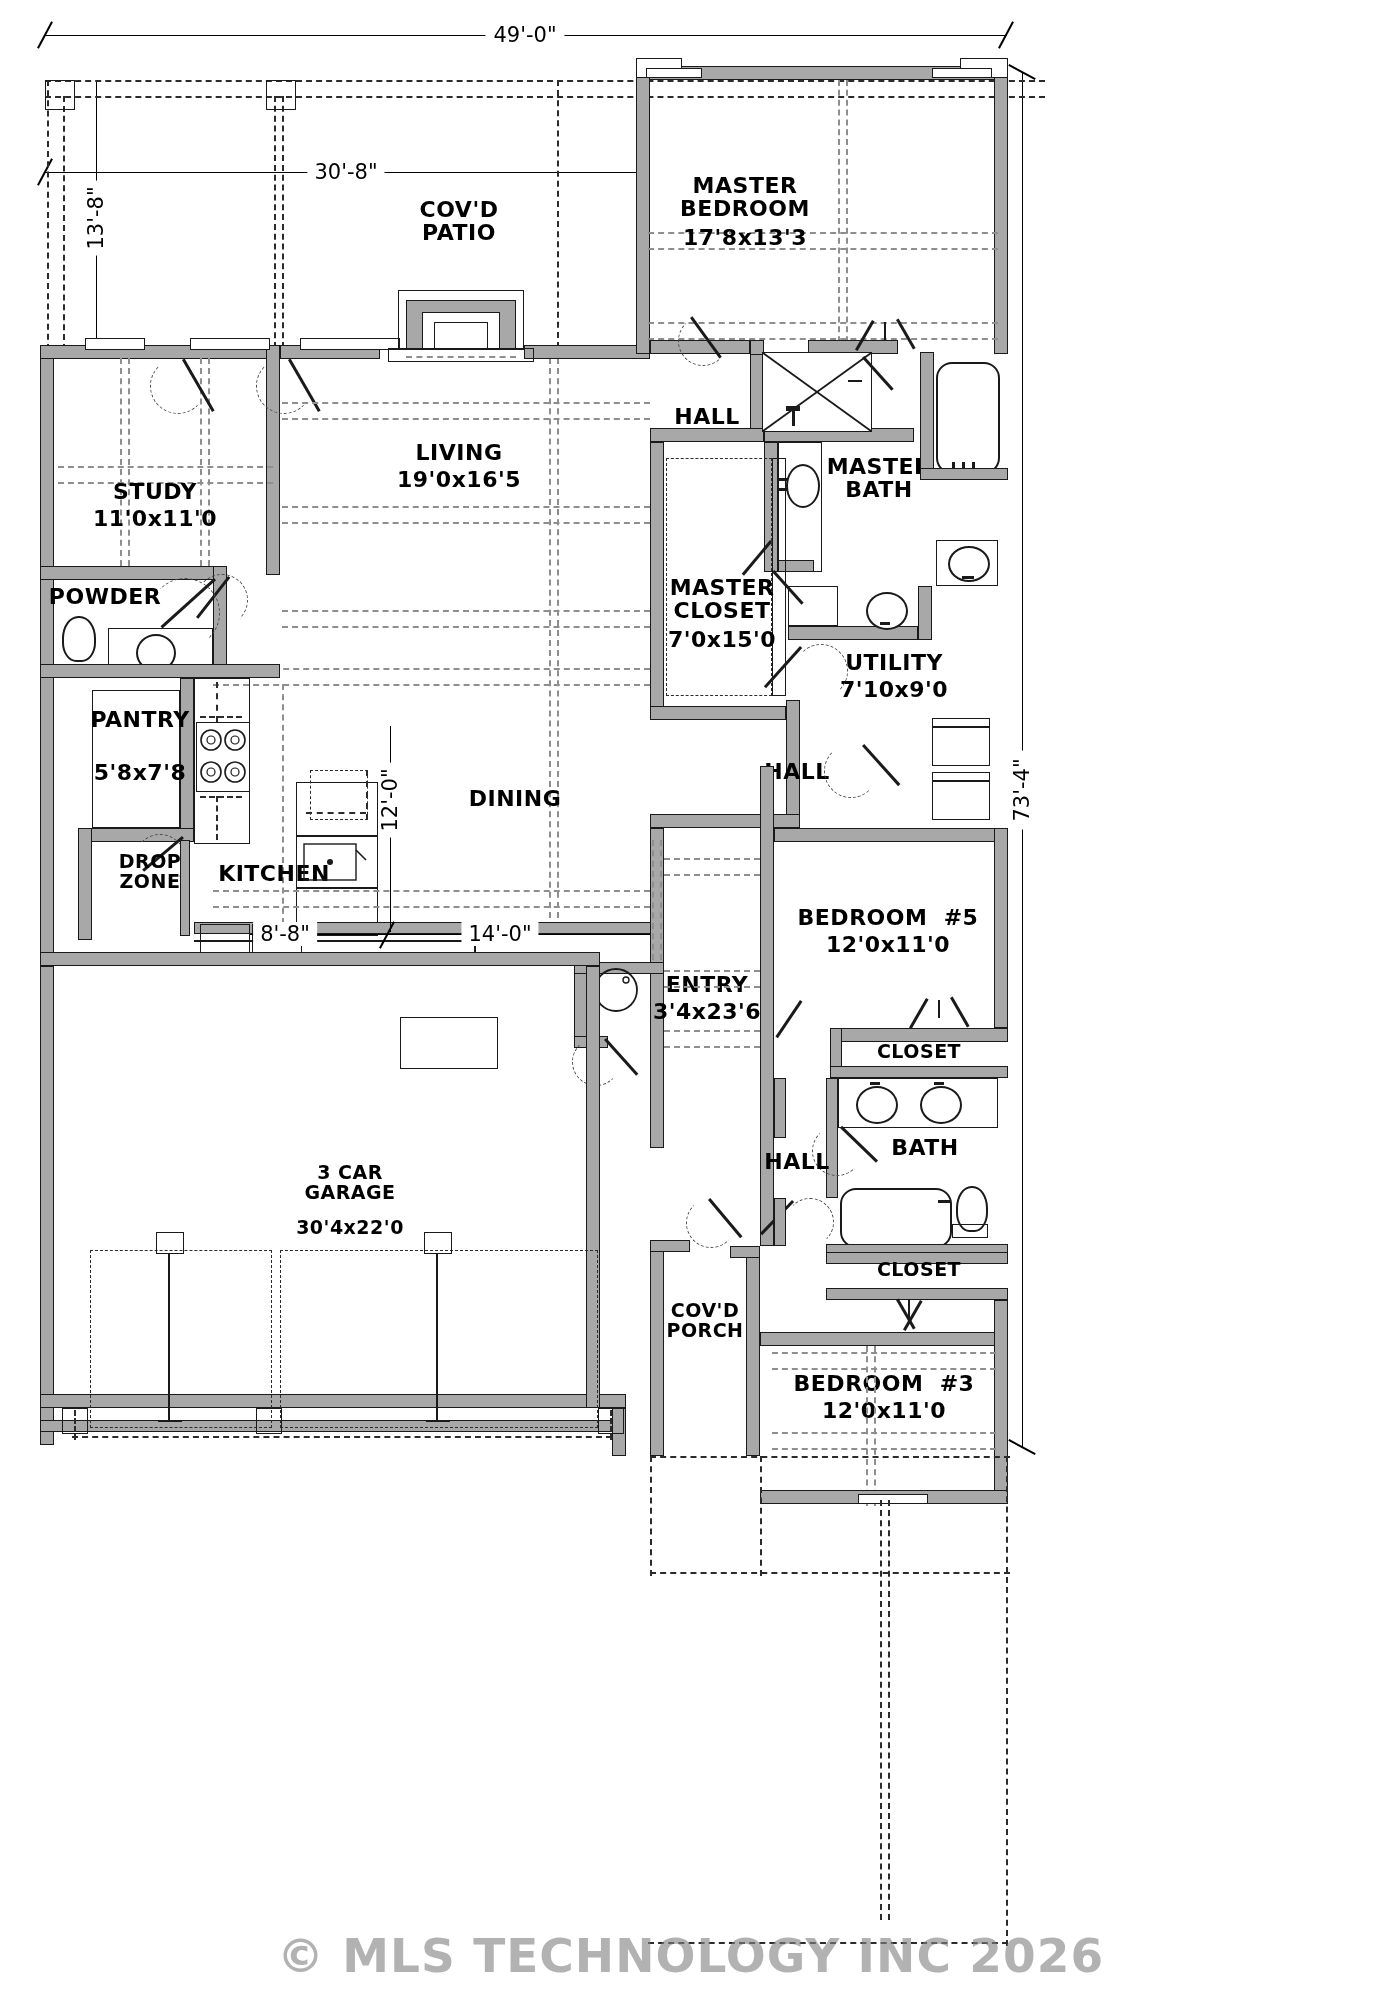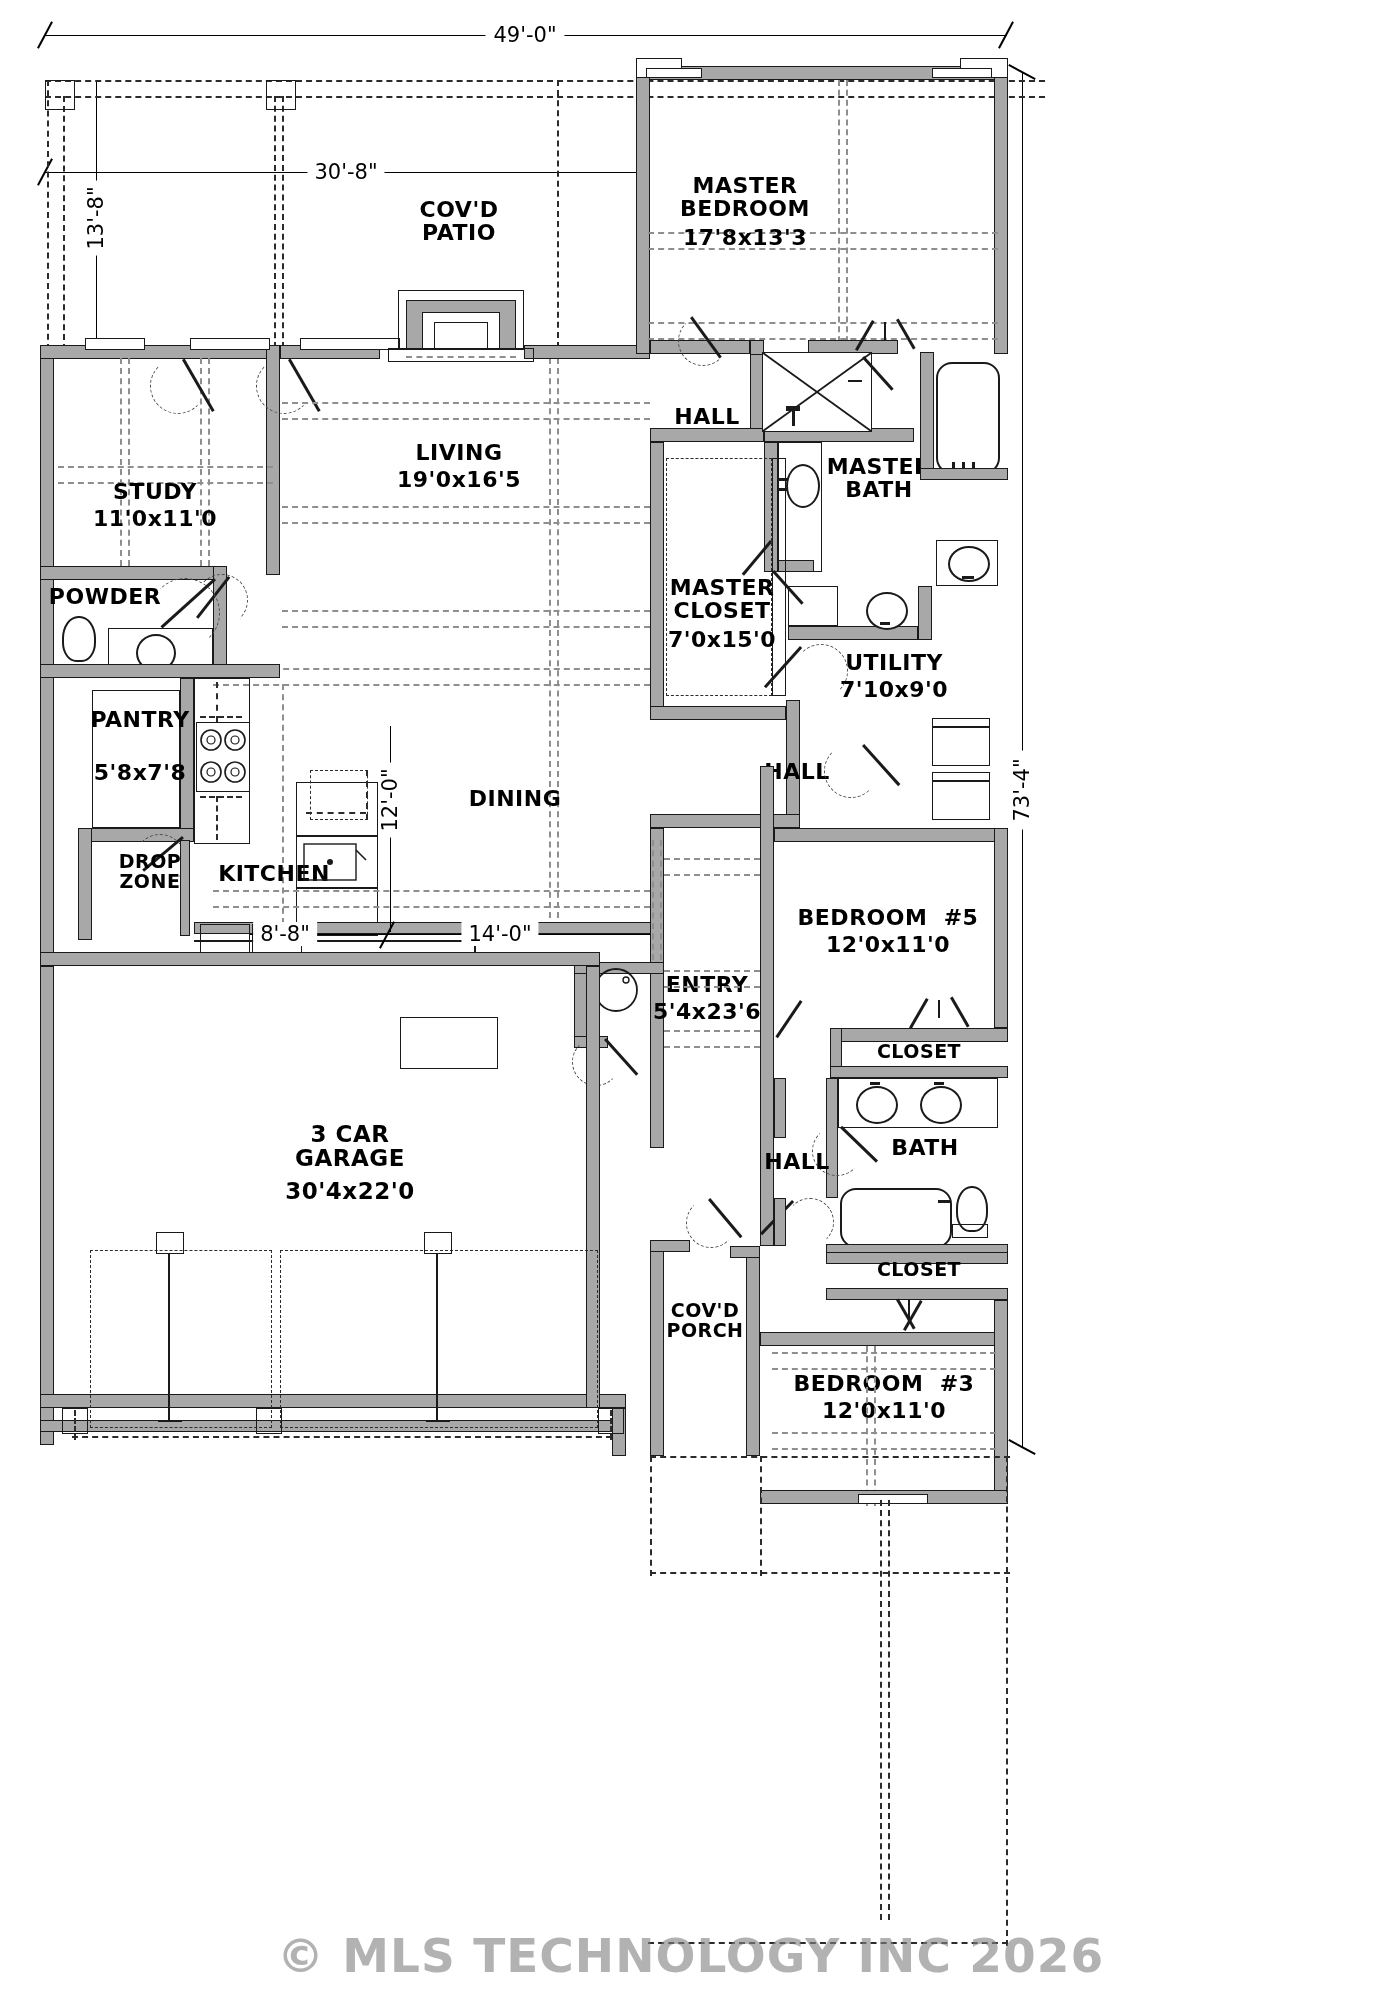--- a/index.html
+++ b/index.html
@@ -15,21 +15,21 @@
   .dash-v{position:absolute;width:0;border-left:2.2px dashed #8e8e8e;}
   .dash-v-d{position:absolute;width:0;border-left:2.2px dashed #2b2b2b;}
   .box{position:absolute;border:1.5px solid #1a1a1a;box-sizing:border-box;background:transparent;}
   .boxw{position:absolute;border:1.5px solid #1a1a1a;box-sizing:border-box;background:#fff;}
   .dbox{position:absolute;border:1.8px dashed #2b2b2b;box-sizing:border-box;}
 
   
   .lbl{position:absolute;font-family:"DejaVu Sans",sans-serif;font-weight:700;
        color:#000;letter-spacing:.5px;text-align:center;line-height:1.04;white-space:pre;
        transform:translate(-50%,-50%);}
-  .lbl.s1{font-size:23px;}
+  .lbl.s1{font-size:19px;margin-top:36px;}
   .lbl.s2{font-size:22px;}
   .lbl.s3{font-size:19px;}
   .dim{position:absolute;font-family:"DejaVu Sans",sans-serif;font-weight:500;font-size:21px;
        color:#000;white-space:pre;transform:translate(-50%,-50%);}
   .dimv{position:absolute;font-family:"DejaVu Sans",sans-serif;font-weight:500;font-size:21px;
         color:#000;white-space:pre;transform:translate(-50%,-50%) rotate(-90deg);}
 
   
   .dimline{position:absolute;height:0;border-top:1.6px solid #000;}
   .dimlinev{position:absolute;width:0;border-left:1.6px solid #000;}
@@ -314,21 +314,21 @@
   <div class="dimline" style="left:388px;top:934px;width:262px;"></div>
   <div class="dim" style="left:500px;top:934px;background:#fff;padding:0 7px;">14'-0"</div>
   <div class="tick" style="left:386px;top:920px;"></div>
 
   <div class="dimlinev" style="left:390px;top:726px;height:206px;"></div>
   <div class="dimv" style="left:390px;top:800px;background:#fff;padding:0 6px;">12'-0"</div>
 
   <div class="wall" style="left:650px;top:828px;width:14px;height:320px;"></div>
   <div class="wall" style="left:760px;top:766px;width:14px;height:480px;"></div>
   <div class="lbl s2" style="left:707px;top:985px;"><span>ENTRY</span></div>
-  <div class="lbl s2" style="left:707px;top:1012px;"><span>5'4x23'6</span></div>
+  <div class="lbl s2" style="left:707px;top:1012px;"><span>3'4x23'6</span></div>
   <div class="dash-h" style="left:664px;top:858px;width:96px;"></div>
   <div class="dash-h" style="left:664px;top:874px;width:96px;"></div>
   <div class="dash-h" style="left:664px;top:970px;width:96px;"></div>
   <div class="dash-h" style="left:664px;top:986px;width:96px;"></div>
   <div class="dash-h" style="left:664px;top:1030px;width:96px;"></div>
   <div class="dash-h" style="left:664px;top:1046px;width:96px;"></div>
   <div class="dash-v" style="left:652px;top:840px;height:120px;"></div>
   <div class="dash-v" style="left:660px;top:840px;height:120px;"></div>
 
   <div class="wall" style="left:574px;top:962px;width:14px;height:86px;"></div>

